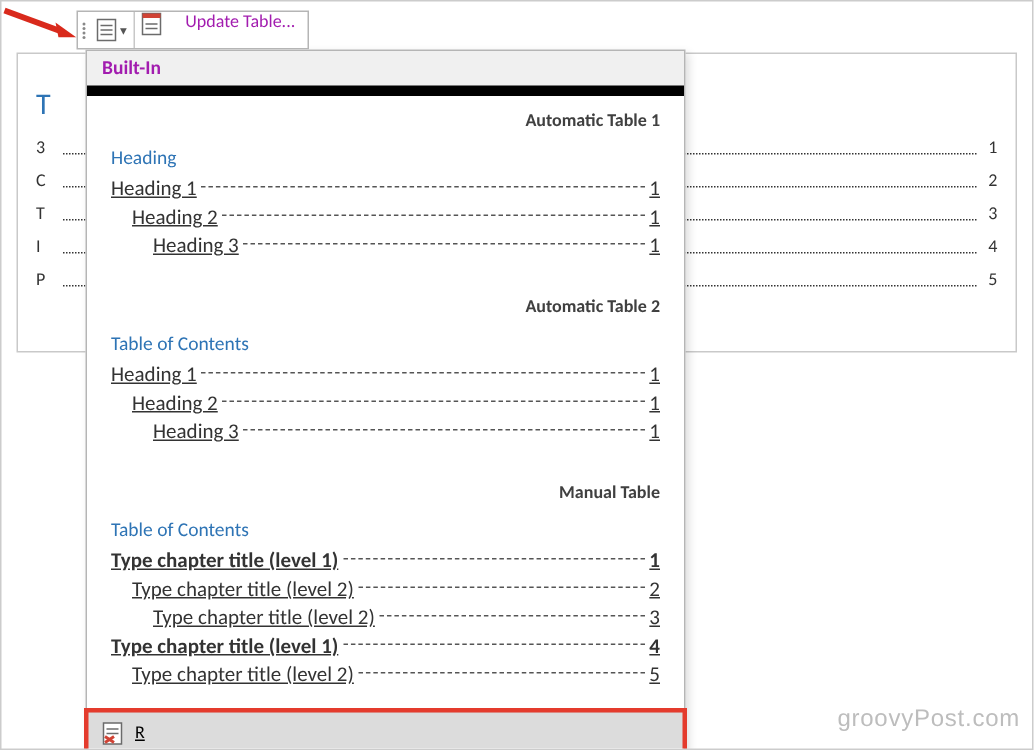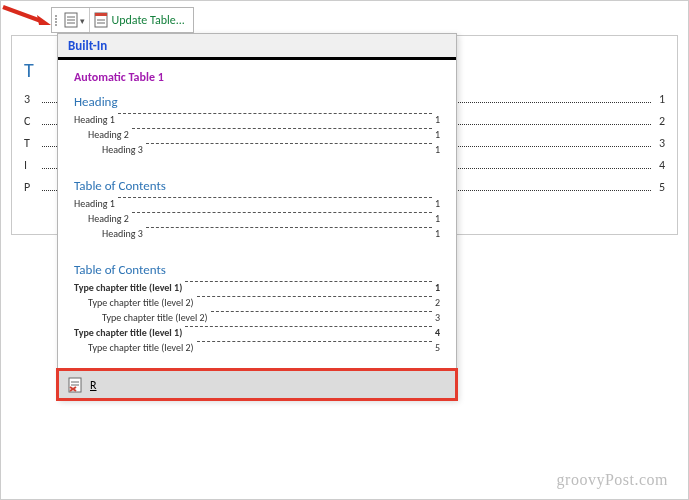--- a/index.html
+++ b/index.html
@@ -44,24 +44,24 @@
     gap:2px;
   }
   .doc-icon {
     width:14px; height:16px;
     display:inline-block;
     position:relative;
   }
   .doc-icon svg { width:14px; height:16px; display:block; }
   .chev { font-size:9px; color:#555; }
   .update-btn {
-    display:flex; align-items:center; gap:4px;
+    display:flex; gap:16px;
     padding: 0 8px 0 4px;
     font-size:12px;
-    color:#15803d;
+    color:#a21caf;
     height:100%;
   }
   .bg-doc {
     position:absolute;
     top: 34px; left: 10px; right: 10px;
     height: 200px;
     border:1px solid #c9c9c9;
     background:#fff;
     padding: 22px 12px 12px 12px;
     z-index: 1;
@@ -92,44 +92,46 @@
     background:#fff;
     border:1px solid #b5b5b5;
     box-shadow: 2px 2px 6px rgba(0,0,0,0.15);
     z-index:10;
     font-size:12px;
   }
   .section-header {
     background:#f0f0f0;
     font-weight:bold;
     padding:4px 10px;
-    border-bottom:3px solid #000000;
-    color:#1d4ed8;
+    border-bottom:7px solid #000000;
+    color:#a21caf;
     font-size:13px;
   }
   .preview {
     padding: 6px 16px 14px 16px;
   }
   .preview-title {
     font-weight:bold;
-    color:#a21caf;
+    color:#404040;
     font-size:12px;
     margin: 4px 0 10px 0;
+    text-align: right;
   }
   .contents-label {
     color:#2E74B5;
     font-size:13px;
     margin-bottom:4px;
   }
   .toc-line {
     display:flex;
-    align-items:flex-start;
-    font-size:10px;
+    align-items:center;
+    font-size:14px;
     color:#333;
     margin: 2px 0;
+    text-decoration: underline;
   }
   .toc-text { white-space:nowrap; }
   .toc-dots {
     flex:1;
     border-bottom:1px dashed #555;
     margin: 0 3px 2px 3px;
     height:1px;
   }
   .toc-page { }
   .indent-1 { padding-left: 14px; }
@@ -142,25 +144,25 @@
     padding: 6px 10px;
     background:#dcdcdc;
     border-top:1px solid #ccc;
   }
   .highlight-box {
     outline: 3px solid #e43b2d;
     outline-offset: -1px;
   }
   .watermark {
     position:absolute;
-    right: 20px;
+    right: 8px;
     bottom: 10px;
     font-size:16px;
     color:#bdbdbd;
-    font-family: Liberation Serif, serif;
+    font-family: Liberation Sans, sans-serif;
     z-index: 5;
     letter-spacing:0.5px;
   }
 </style>
 </head>
 <body>
 
 <svg class="arrow" viewBox="0 0 50 22">
   <defs></defs>
   <line x1="2" y1="4" x2="40" y2="18" stroke="#d92a1c" stroke-width="4"></line>
@@ -248,20 +250,21 @@
         </div>
         <div class="toc-line indent-2">
           <span class="toc-text">Heading 3</span>
           <span class="toc-dots"></span>
           <span class="toc-page">1</span>
         </div>
       </div>
   </div>
 
   <div class="preview">
+    <div class="preview-title">Automatic Table 2</div>
     <div class="contents-label">Table of Contents</div>
     <div id="auto2-rows">
         <div class="toc-line indent-0">
           <span class="toc-text">Heading 1</span>
           <span class="toc-dots"></span>
           <span class="toc-page">1</span>
         </div>
         <div class="toc-line indent-1">
           <span class="toc-text">Heading 2</span>
           <span class="toc-dots"></span>
@@ -269,20 +272,21 @@
         </div>
         <div class="toc-line indent-2">
           <span class="toc-text">Heading 3</span>
           <span class="toc-dots"></span>
           <span class="toc-page">1</span>
         </div>
       </div>
   </div>
 
   <div class="preview">
+    <div class="preview-title">Manual Table</div>
     <div class="contents-label">Table of Contents</div>
     <div id="manual-rows">
         <div class="toc-line indent-0">
           <span class="toc-text bold">Type chapter title (level 1)</span>
           <span class="toc-dots"></span>
           <span class="toc-page bold">1</span>
         </div>
         <div class="toc-line indent-1">
           <span class="toc-text">Type chapter title (level 2)</span>
           <span class="toc-dots"></span>

